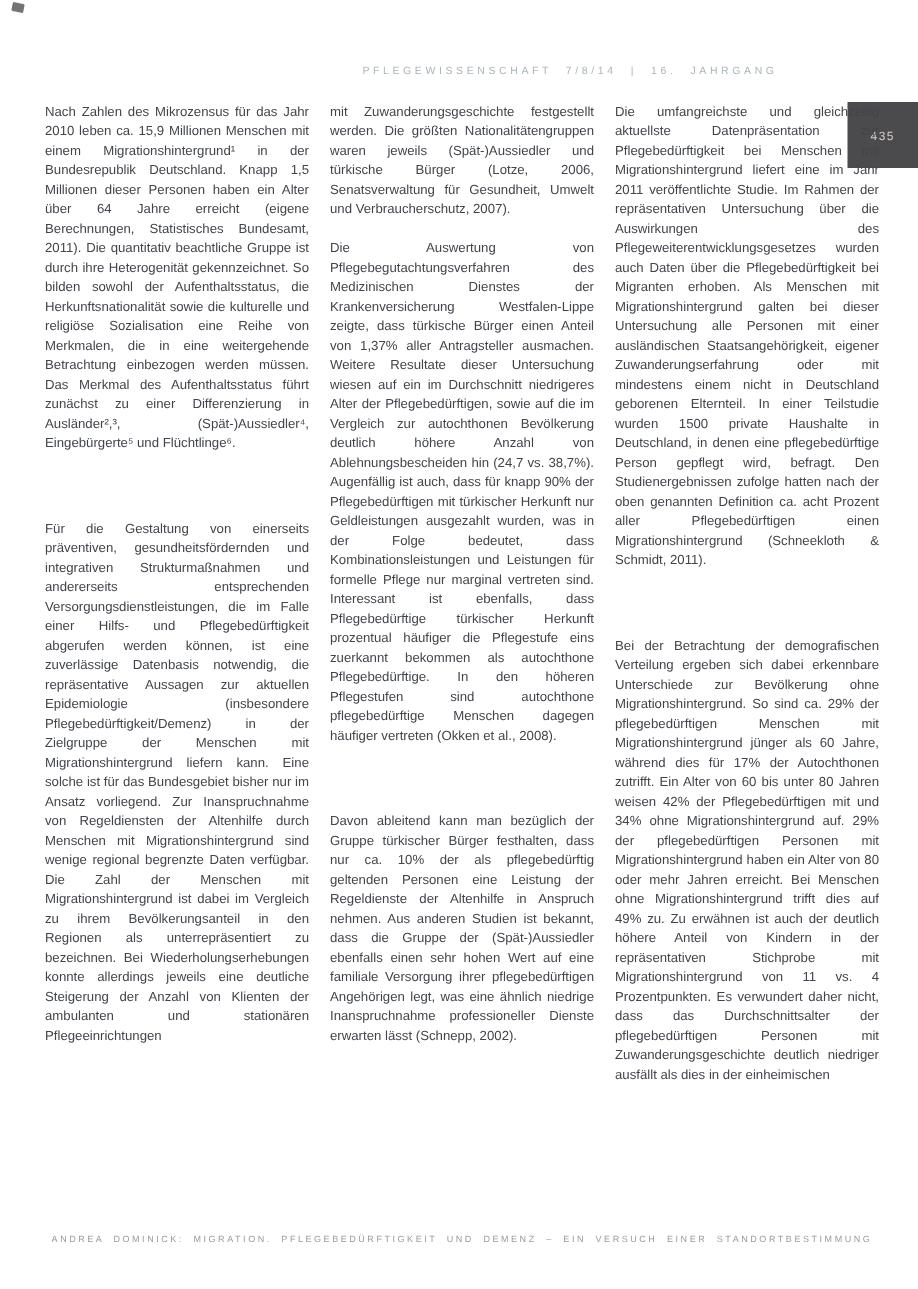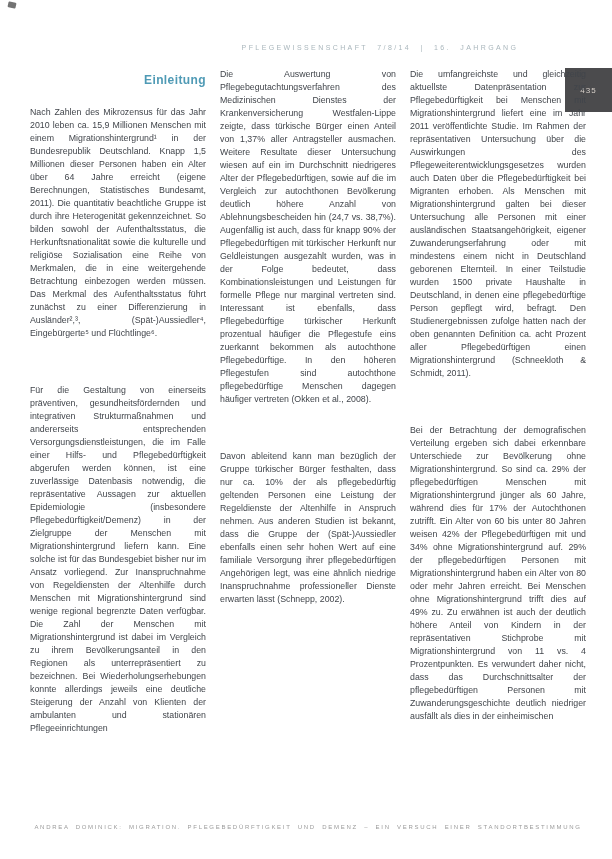--- a/index.html
+++ b/index.html
@@ -82,29 +82,29 @@
 
   <div class="running-head">Pflegewissenschaft 7/8/14 | 16. Jahrgang</div>
 
   <div class="page-badge">
     <span>435</span>
   </div>
 
   <div class="columns">
 
     <div class="col">
-      <h2 class="section-heading">Einleitung</h2>
       <div class="col-body">
           <p class="para">Nach Zahlen des Mikrozensus für das Jahr 2010 leben ca. 15,9 Millionen Menschen mit einem Migrationshintergrund¹ in der Bundesrepublik Deutschland. Knapp 1,5 Millionen dieser Personen haben ein Alter über 64 Jahre erreicht (eigene Berechnungen, Statistisches Bundesamt, 2011). Die quantitativ beachtliche Gruppe ist durch ihre Heterogenität gekennzeichnet. So bilden sowohl der Aufenthaltsstatus, die Herkunftsnationalität sowie die kulturelle und religiöse Sozialisation eine Reihe von Merkmalen, die in eine weitergehende Betrachtung einbezogen werden müssen. Das Merkmal des Aufenthaltsstatus führt zunächst zu einer Differenzierung in Ausländer²,³, (Spät-)Aussiedler⁴, Eingebürgerte⁵ und Flüchtlinge⁶.</p>
           <p class="para">Für die Gestaltung von einerseits präventiven, gesundheitsfördernden und integrativen Strukturmaßnahmen und andererseits entsprechenden Versorgungsdienstleistungen, die im Falle einer Hilfs- und Pflegebedürftigkeit abgerufen werden können, ist eine zuverlässige Datenbasis notwendig, die repräsentative Aussagen zur aktuellen Epidemiologie (insbesondere Pflegebedürftigkeit/Demenz) in der Zielgruppe der Menschen mit Migrationshintergrund liefern kann. Eine solche ist für das Bundesgebiet bisher nur im Ansatz vorliegend. Zur Inanspruchnahme von Regeldiensten der Altenhilfe durch Menschen mit Migrationshintergrund sind wenige regional begrenzte Daten verfügbar. Die Zahl der Menschen mit Migrationshintergrund ist dabei im Vergleich zu ihrem Bevölkerungsanteil in den Regionen als unterrepräsentiert zu bezeichnen. Bei Wiederholungserhebungen konnte allerdings jeweils eine deutliche Steigerung der Anzahl von Klienten der ambulanten und stationären Pflegeeinrichtungen</p>
         </div>
     </div>
 
     <div class="col">
       <div class="col-body">
+          <p class="para">mit Zuwanderungsgeschichte festgestellt werden. Die größten Nationalitätengruppen waren jeweils (Spät-)Aussiedler und türkische Bürger (Lotze, 2006, Senatsverwaltung für Gesundheit, Umwelt und Verbraucherschutz, 2007).</p>
           <p class="para">Die Auswertung von Pflegebegutachtungsverfahren des Medizinischen Dienstes der Krankenversicherung Westfalen-Lippe zeigte, dass türkische Bürger einen Anteil von 1,37% aller Antragsteller ausmachen. Weitere Resultate dieser Untersuchung wiesen auf ein im Durchschnitt niedrigeres Alter der Pflegebedürftigen, sowie auf die im Vergleich zur autochthonen Bevölkerung deutlich höhere Anzahl von Ablehnungsbescheiden hin (24,7 vs. 38,7%). Augenfällig ist auch, dass für knapp 90% der Pflegebedürftigen mit türkischer Herkunft nur Geldleistungen ausgezahlt wurden, was in der Folge bedeutet, dass Kombinationsleistungen und Leistungen für formelle Pflege nur marginal vertreten sind. Interessant ist ebenfalls, dass Pflegebedürftige türkischer Herkunft prozentual häufiger die Pflegestufe eins zuerkannt bekommen als autochthone Pflegebedürftige. In den höheren Pflegestufen sind autochthone pflegebedürftige Menschen dagegen häufiger vertreten (Okken et al., 2008).</p>
           <p class="para">Davon ableitend kann man bezüglich der Gruppe türkischer Bürger festhalten, dass nur ca. 10% der als pflegebedürftig geltenden Personen eine Leistung der Regeldienste der Altenhilfe in Anspruch nehmen. Aus anderen Studien ist bekannt, dass die Gruppe der (Spät-)Aussiedler ebenfalls einen sehr hohen Wert auf eine familiale Versorgung ihrer pflegebedürftigen Angehörigen legt, was eine ähnlich niedrige Inanspruchnahme professioneller Dienste erwarten lässt (Schnepp, 2002).</p>
         </div>
     </div>
 
     <div class="col">
       <div class="col-body">
           <p class="para">Die umfangreichste und gleichzeitig aktuellste Datenpräsentation zur Pflegebedürftigkeit bei Menschen mit Migrationshintergrund liefert eine im Jahr 2011 veröffentlichte Studie. Im Rahmen der repräsentativen Untersuchung über die Auswirkungen des Pflegeweiterentwicklungsgesetzes wurden auch Daten über die Pflegebedürftigkeit bei Migranten erhoben. Als Menschen mit Migrationshintergrund galten bei dieser Untersuchung alle Personen mit einer ausländischen Staatsangehörigkeit, eigener Zuwanderungserfahrung oder mit mindestens einem nicht in Deutschland geborenen Elternteil. In einer Teilstudie wurden 1500 private Haushalte in Deutschland, in denen eine pflegebedürftige Person gepflegt wird, befragt. Den Studienergebnissen zufolge hatten nach der oben genannten Definition ca. acht Prozent aller Pflegebedürftigen einen Migrationshintergrund (Schneekloth &amp; Schmidt, 2011).</p>
           <p class="para">Bei der Betrachtung der demografischen Verteilung ergeben sich dabei erkennbare Unterschiede zur Bevölkerung ohne Migrationshintergrund. So sind ca. 29% der pflegebedürftigen Menschen mit Migrationshintergrund jünger als 60 Jahre, während dies für 17% der Autochthonen zutrifft. Ein Alter von 60 bis unter 80 Jahren weisen 42% der Pflegebedürftigen mit und 34% ohne Migrationshintergrund auf. 29% der pflegebedürftigen Personen mit Migrationshintergrund haben ein Alter von 80 oder mehr Jahren erreicht. Bei Menschen ohne Migrationshintergrund trifft dies auf 49% zu. Zu erwähnen ist auch der deutlich höhere Anteil von Kindern in der repräsentativen Stichprobe mit Migrationshintergrund von 11 vs. 4 Prozentpunkten. Es verwundert daher nicht, dass das Durchschnittsalter der pflegebedürftigen Personen mit Zuwanderungsgeschichte deutlich niedriger ausfällt als dies in der einheimischen</p>
         </div>

